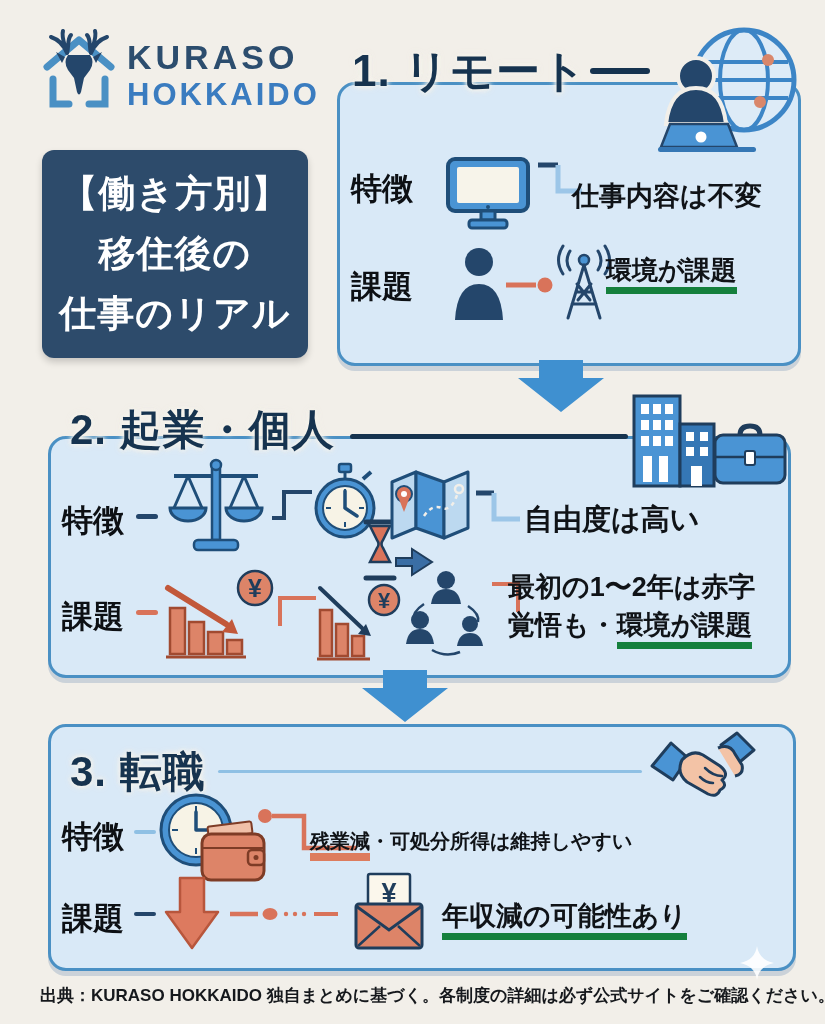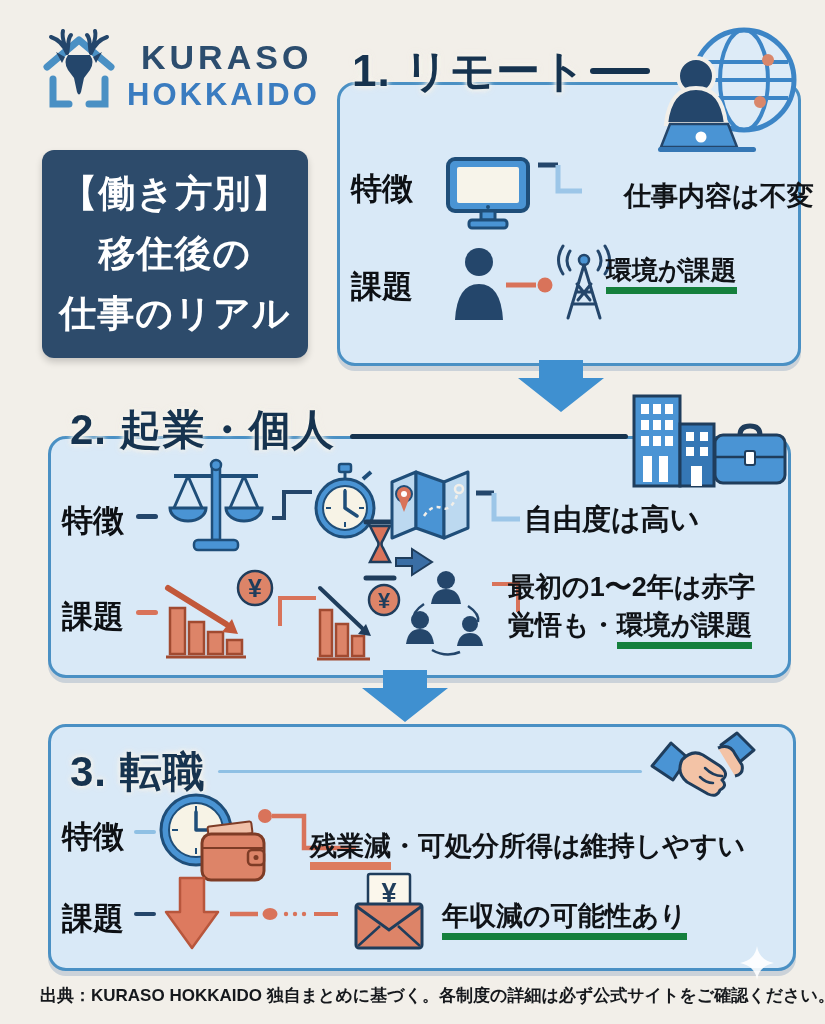--- a/index.html
+++ b/index.html
@@ -14,21 +14,21 @@
   .rule{background:#16334f;border-radius:3px;}
   .rule-light{background:#8fc0e4;border-radius:3px;}
   .label{font-weight:900;color:#0d1014;font-size:31px;white-space:nowrap;}
   .btxt{font-weight:900;color:#101317;white-space:nowrap;}
   .mark{border-bottom:7px solid #15803d;padding-bottom:2px;}
   .mark8{border-bottom:8px solid #dd7c5e;padding-bottom:1px;}
   .dash{border-radius:3px;}
   .tcard{background:#2d4b6b;border-radius:12px;display:flex;flex-direction:column;
          justify-content:center;align-items:center;box-shadow:0 4px 7px rgba(0,0,0,.18);}
   .tline{color:#ffffff;font-weight:900;font-size:37px;line-height:60px;letter-spacing:1px;white-space:nowrap;}
-  .brand1{font-weight:900;font-size:34px;letter-spacing:4px;color:#2c4d6e;white-space:nowrap;margin-left:14px;}
+  .brand1{font-weight:900;font-size:34px;letter-spacing:4px;color:#2c4d6e;white-space:nowrap;}
   .brand2{font-weight:900;font-size:31px;letter-spacing:3px;color:#3a7cc0;white-space:nowrap;}
   .tag{font-weight:700;font-size:19px;letter-spacing:2px;color:#4b4b4b;white-space:nowrap;}
   .foot{font-size:17px;font-weight:700;color:#15181c;white-space:nowrap;}
   .l2{line-height:37px;}
   svg{display:block;}
 </style>
 </head>
 <body>
 
 <div class="canvas">
@@ -74,21 +74,21 @@
     <rect x="3" y="3" width="80" height="52" rx="7" fill="#4a94d4" stroke="#1f4e79" stroke-width="4"></rect>
     <rect x="12" y="11" width="62" height="36" rx="2" fill="#f7f4ea"></rect>
     <circle cx="43" cy="51" r="2" fill="#1f4e79"></circle>
     <rect x="36" y="55" width="14" height="9" fill="#4a94d4" stroke="#1f4e79" stroke-width="3"></rect>
     <rect x="24" y="64" width="38" height="8" rx="3" fill="#4a94d4" stroke="#1f4e79" stroke-width="3"></rect>
   </svg>
   <svg class="abs" style="left:536px;top:160px" width="48" height="42" viewBox="0 0 48 42">
     <path d="M2 5 H22" stroke="#24466b" stroke-width="5" fill="none"></path>
     <path d="M22 5 V31 H46" stroke="#9cc6e8" stroke-width="5" fill="none"></path>
   </svg>
-  <div class="abs btxt" style="left:624px;top:178px;font-size:27px">仕事内容は不変</div>
+  <div class="abs btxt" style="left:572px;top:178px;font-size:27px">仕事内容は不変</div>
 
   <div class="abs label" style="left:351px;top:266px">課題</div>
   <svg class="abs" style="left:452px;top:246px" width="54" height="74" viewBox="0 0 54 74">
     <circle cx="27" cy="16" r="14" fill="#24466b"></circle>
     <path d="M3 74 Q5 38 27 38 Q49 38 51 74 Z" fill="#24466b"></path>
   </svg>
   <svg class="abs" style="left:506px;top:276px" width="50" height="18" viewBox="0 0 50 18">
     <path d="M0 9 H30" stroke="#d9735a" stroke-width="5"></path>
     <circle cx="39" cy="9" r="7.5" fill="#d9735a"></circle>
   </svg>
@@ -255,21 +255,21 @@
     <rect x="50" y="32" width="44" height="12" rx="2" fill="#f0c0a8" stroke="#7e3c26" stroke-width="2" transform="rotate(-7 72 38)"></rect>
     <rect x="44" y="42" width="62" height="46" rx="9" fill="#dd8468" stroke="#7e3c26" stroke-width="3"></rect>
     <path d="M44 56 h62" stroke="#7e3c26" stroke-width="2"></path>
     <rect x="90" y="58" width="16" height="15" rx="4" fill="#dd8468" stroke="#7e3c26" stroke-width="2.5"></rect>
     <circle cx="98" cy="65.5" r="2.5" fill="#7e3c26"></circle>
   </svg>
   <svg class="abs" style="left:258px;top:808px" width="100" height="52" viewBox="0 0 100 52">
     <circle cx="7" cy="8" r="7" fill="#d9735a"></circle>
     <path d="M14 8 H46 V40 H98" stroke="#d9735a" stroke-width="4.5" fill="none"></path>
   </svg>
-  <div class="abs btxt" style="left:310px;top:828px;font-size:27px">
+  <div class="abs btxt" style="left:310px;top:828px;font-size:20px">
     <span class="mark8">残業減</span><span>・可処分所得は維持しやすい</span>
   </div>
 
   <div class="abs label" style="left:62px;top:898px">課題</div>
   <div class="abs dash" style="left:134px;top:912px;width:22px;height:4px;background:#24466b"></div>
   <svg class="abs" style="left:164px;top:876px" width="56" height="74" viewBox="0 0 56 74">
     <path d="M16 2 H40 V36 H54 L28 72 L2 36 H16 Z" fill="#dd7a5f" stroke="#b8563c" stroke-width="2.5" stroke-linejoin="round"></path>
   </svg>
   <svg class="abs" style="left:230px;top:906px" width="112" height="16" viewBox="0 0 112 16">
     <path d="M0 8 H28" stroke="#d9735a" stroke-width="4.5"></path>

